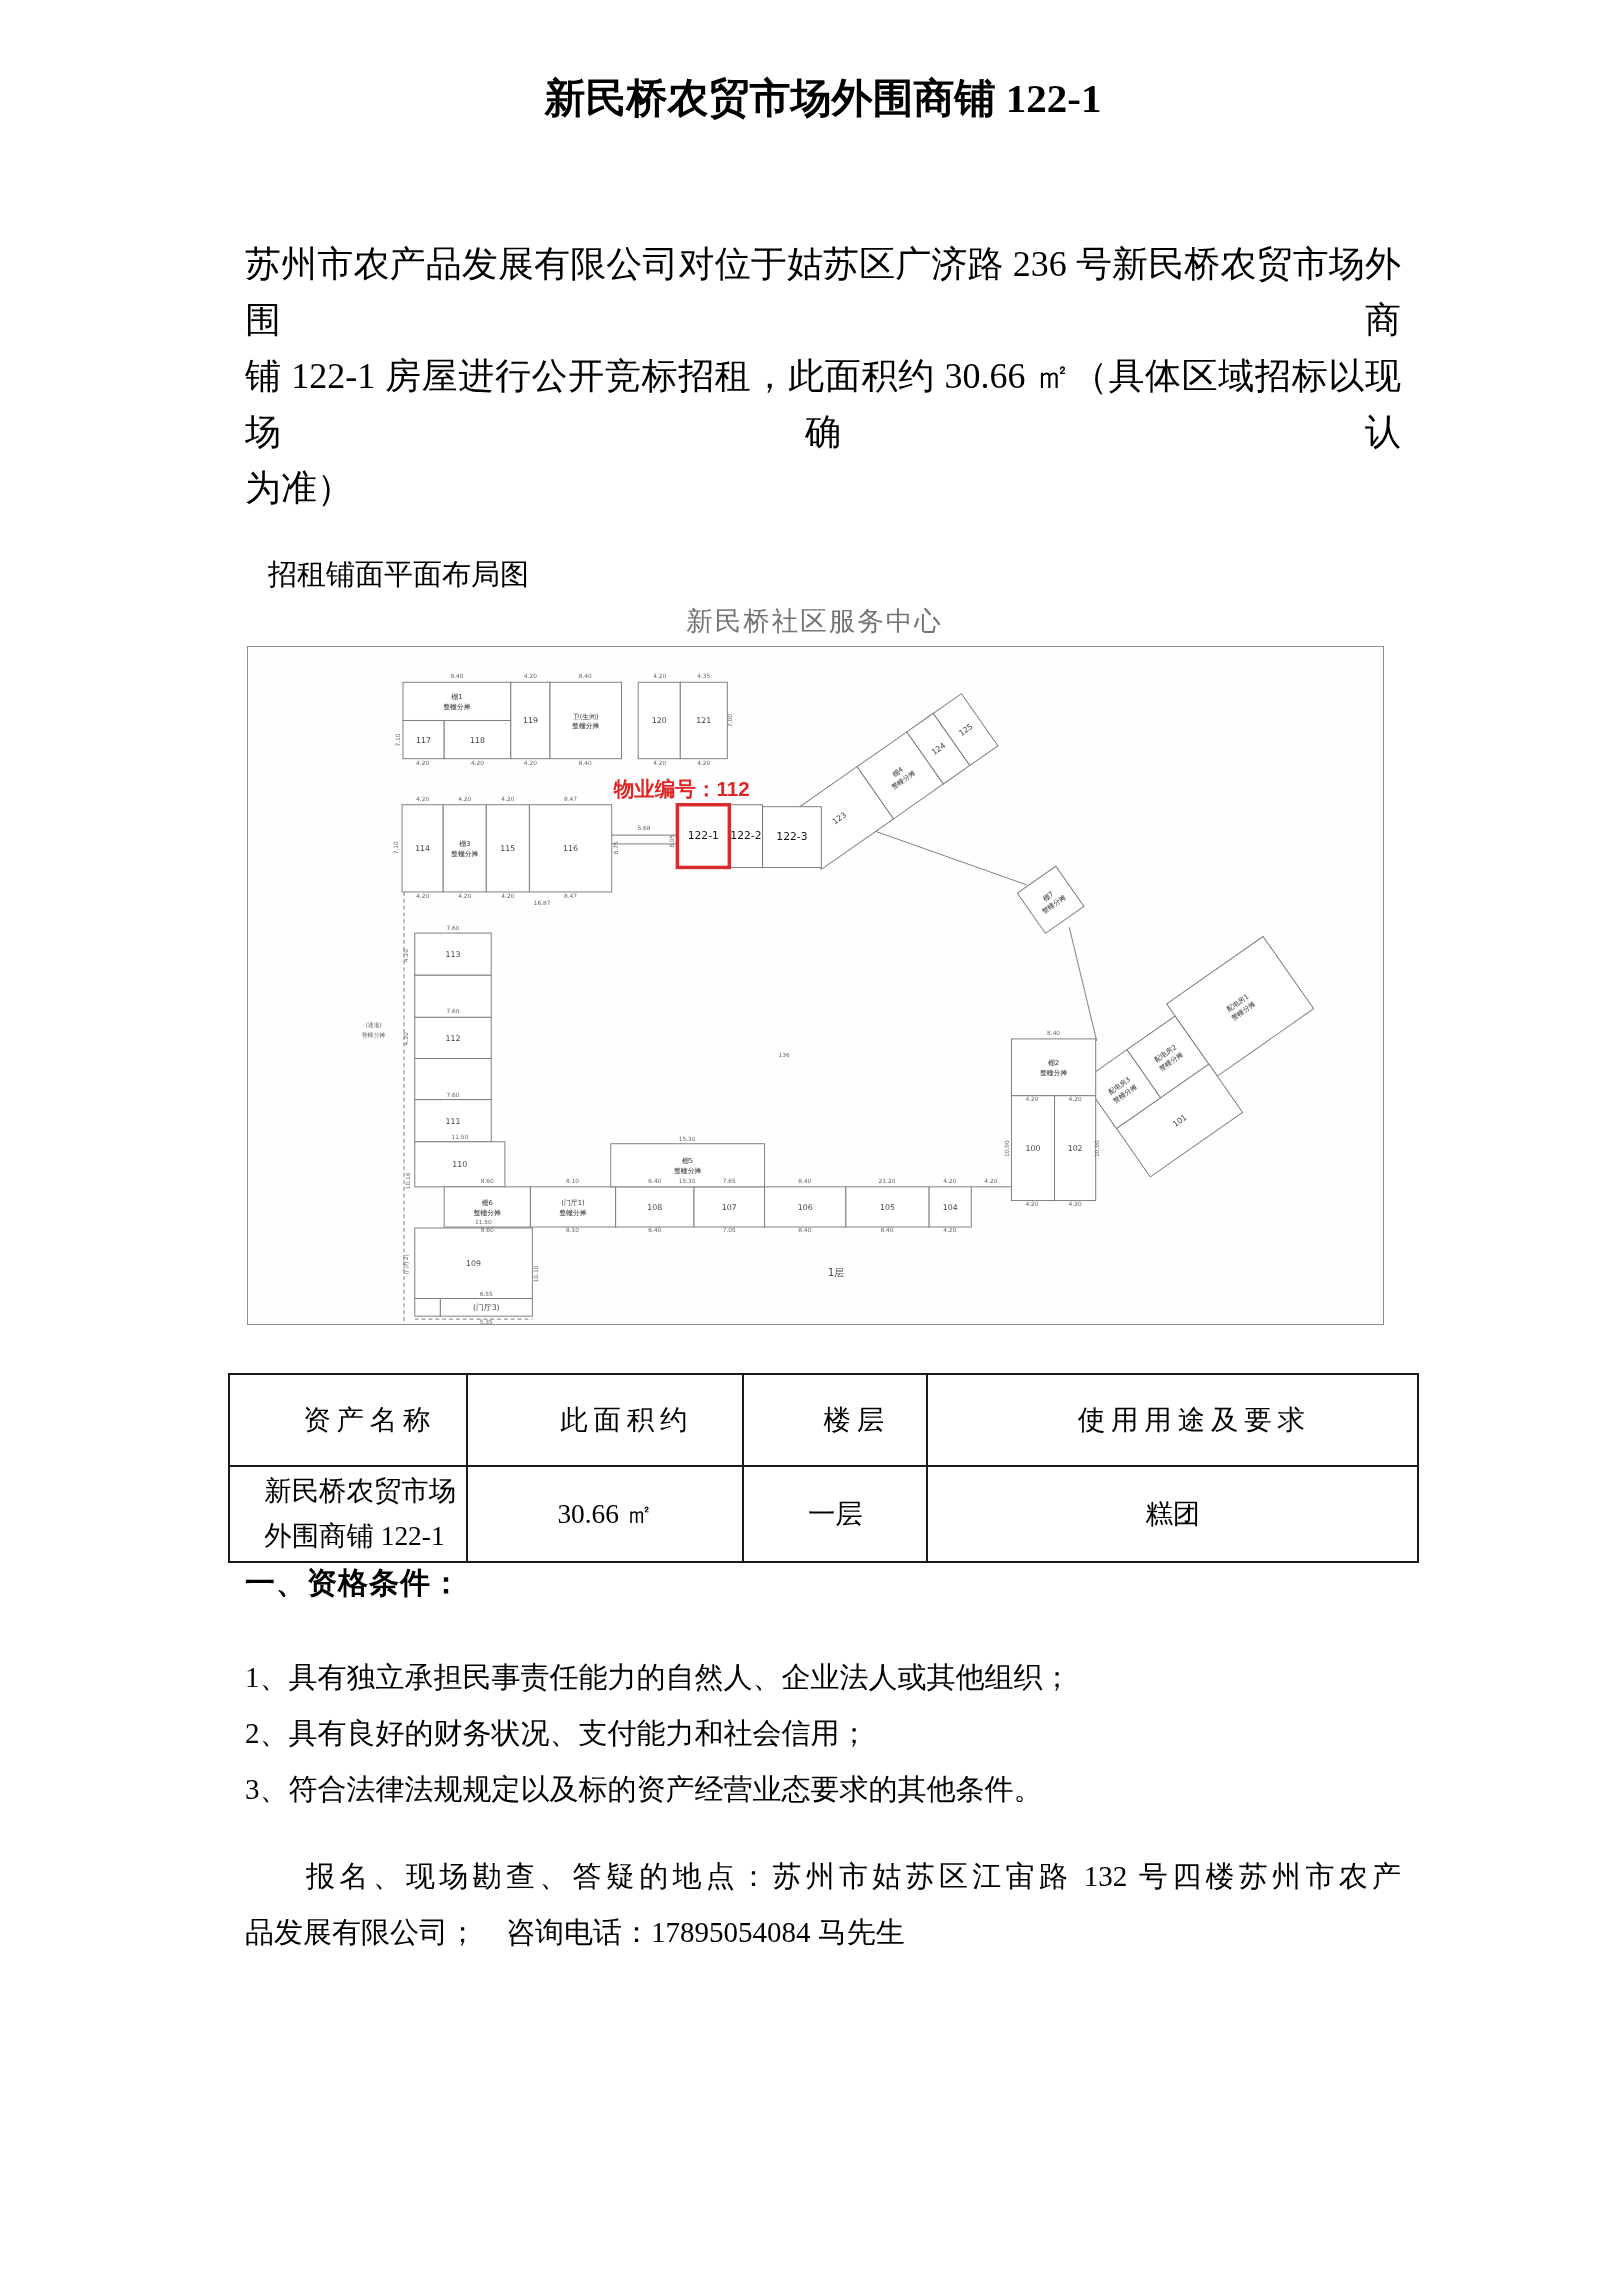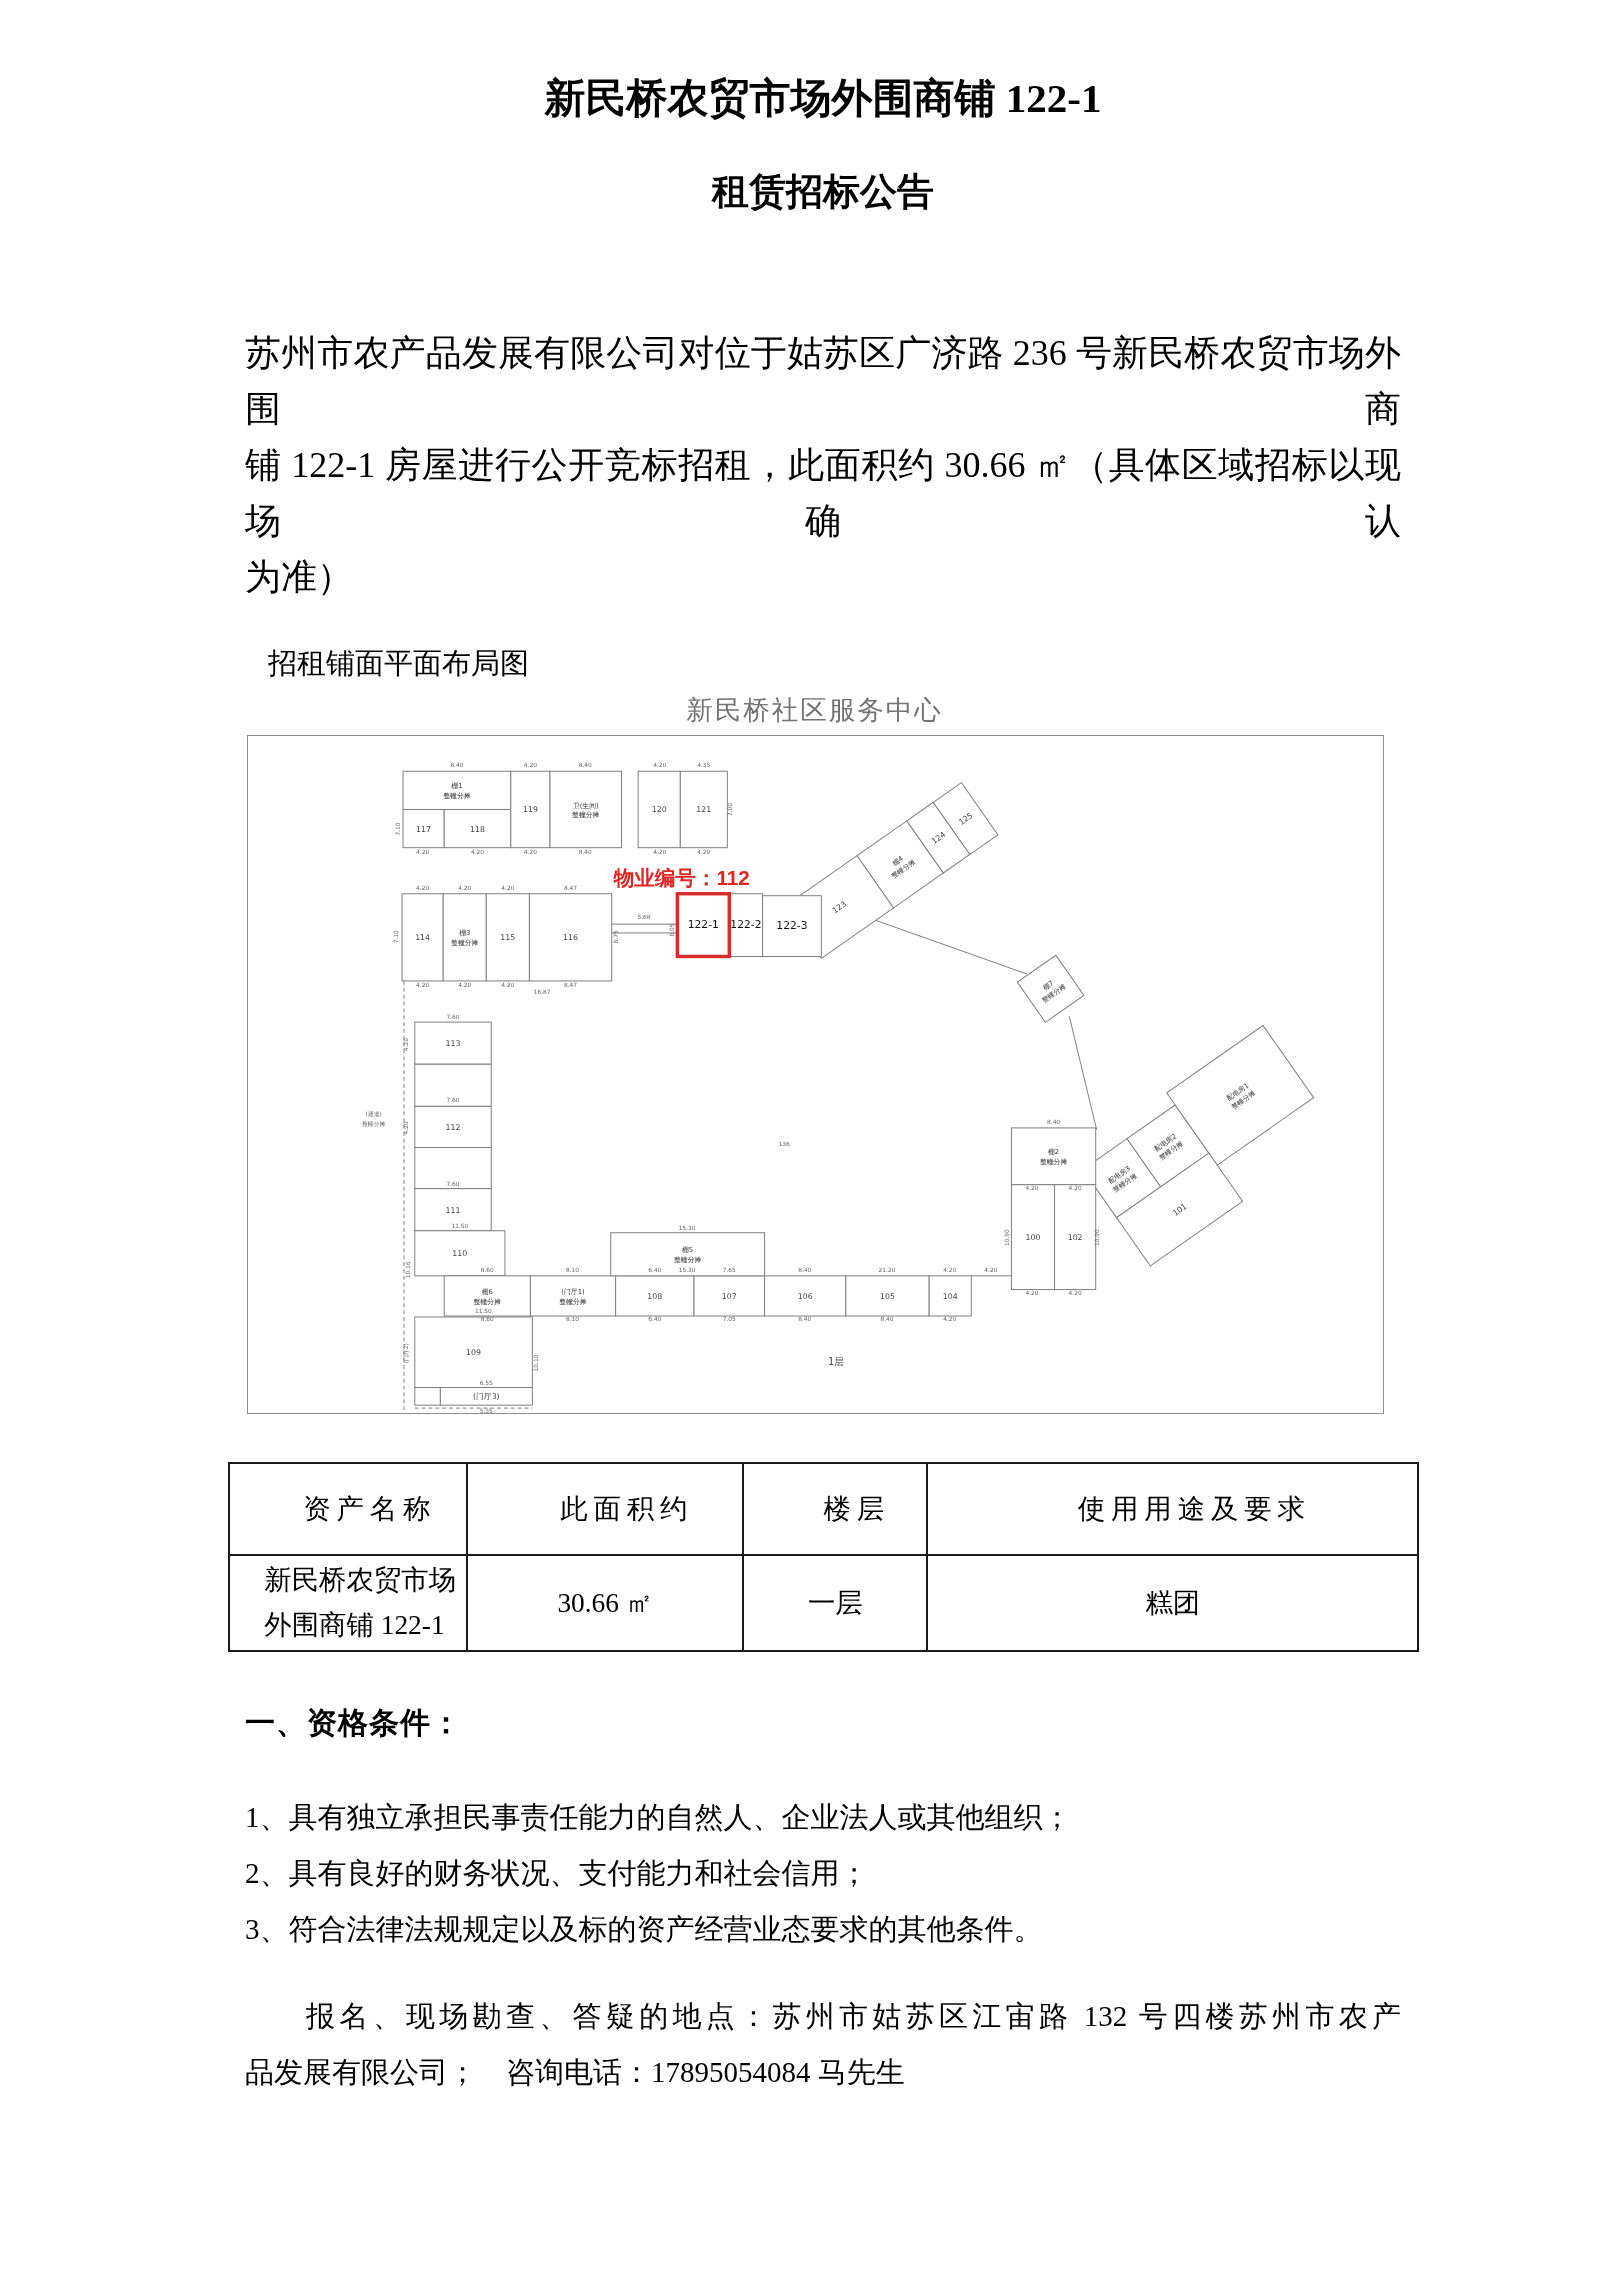--- a/index.html
+++ b/index.html
@@ -23,32 +23,31 @@
   .sub{font-size:7px;fill:#333;text-anchor:middle;font-family:"DejaVu Sans",sans-serif;}
   .big{font-size:11px;fill:#111;text-anchor:middle;font-family:"DejaVu Sans",sans-serif;}
   .dim{font-size:6px;fill:#666;text-anchor:middle;font-family:"DejaVu Sans",sans-serif;}
   .red-label{font-size:21px;font-weight:bold;fill:#e02525;font-family:"Liberation Sans",sans-serif;}
   .floor-lb{font-size:10px;fill:#444;text-anchor:middle;font-family:"DejaVu Sans",sans-serif;}
   table.asset{margin-top:48px;margin-left:-16.7px;border-collapse:collapse;table-layout:fixed;width:1190px;font-size:27.4px;}
   table.asset th,table.asset td{border:2px solid #1a1a1a;text-align:center;vertical-align:middle;font-weight:normal;}
   table.asset th{height:88px;letter-spacing:5.9px;border-bottom:2.9px solid #1a1a1a;padding-left:44px;}
   table.asset td{height:92px;border-bottom:2.9px solid #1a1a1a;}
   table.asset td.c1{text-align:left;padding-left:34px;line-height:45px;}
-  .h-sec{margin-top:51px;font-size:30px;font-weight:bold;font-family:"Liberation Sans",sans-serif;letter-spacing:1px;}
+  .h-sec{font-size:30px;font-weight:bold;font-family:"Liberation Sans",sans-serif;letter-spacing:1px;}
   .h-sec.second{margin-top:29px;}
   .items{margin-top:45px;font-size:29px;line-height:56px;}
   .final{margin-top:31px;font-size:29px;line-height:56px;}
 </style>
 </head>
 <body>
 
 <div class="content">
 
   <div class="doc-title">新民桥农贸市场外围商铺 122-1</div>
-  <div class="doc-subtitle">租赁招标公告</div>
 
   <div class="intro">
     <div class="bline jline">苏州市农产品发展有限公司对位于姑苏区广济路 236 号新民桥农贸市场外围商</div>
     <div class="bline jline">铺 122-1 房屋进行公开竞标招租，此面积约 30.66 ㎡（具体区域招标以现场确认</div>
     <div class="bline">为准）</div>
   </div>
 
   <div class="plan-caption">招租铺面平面布局图</div>
 
   <div class="plan-wrap">

